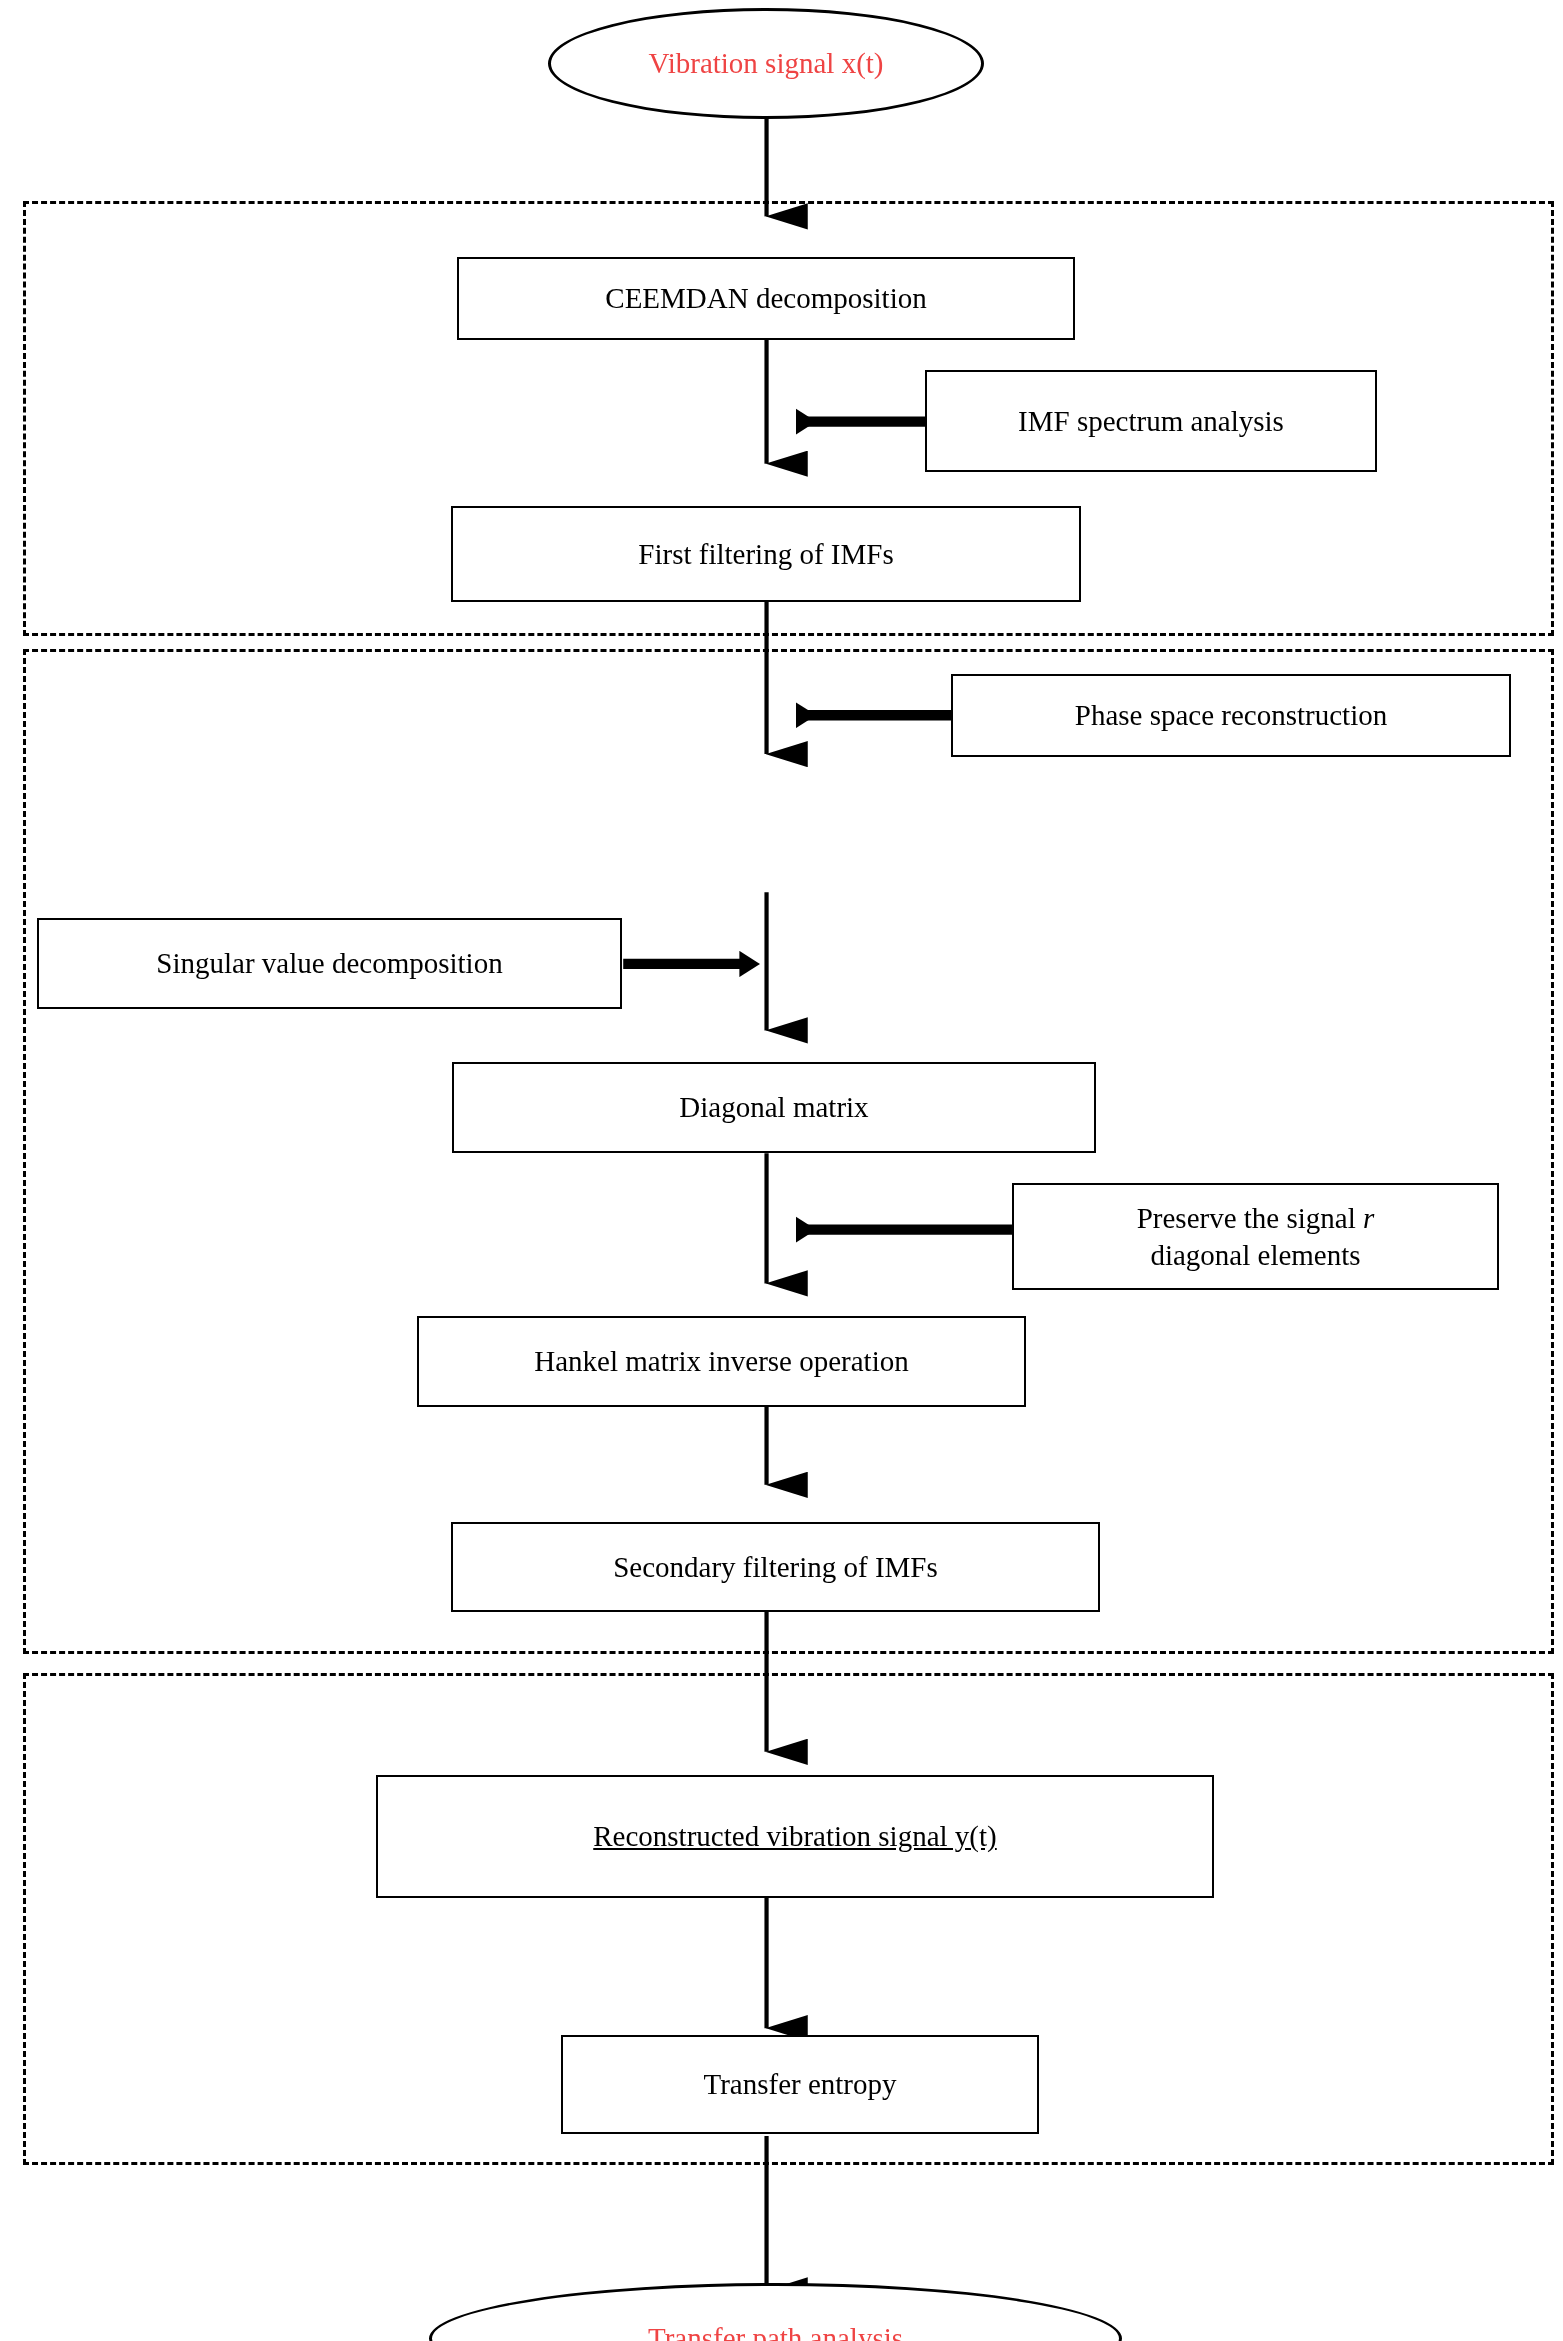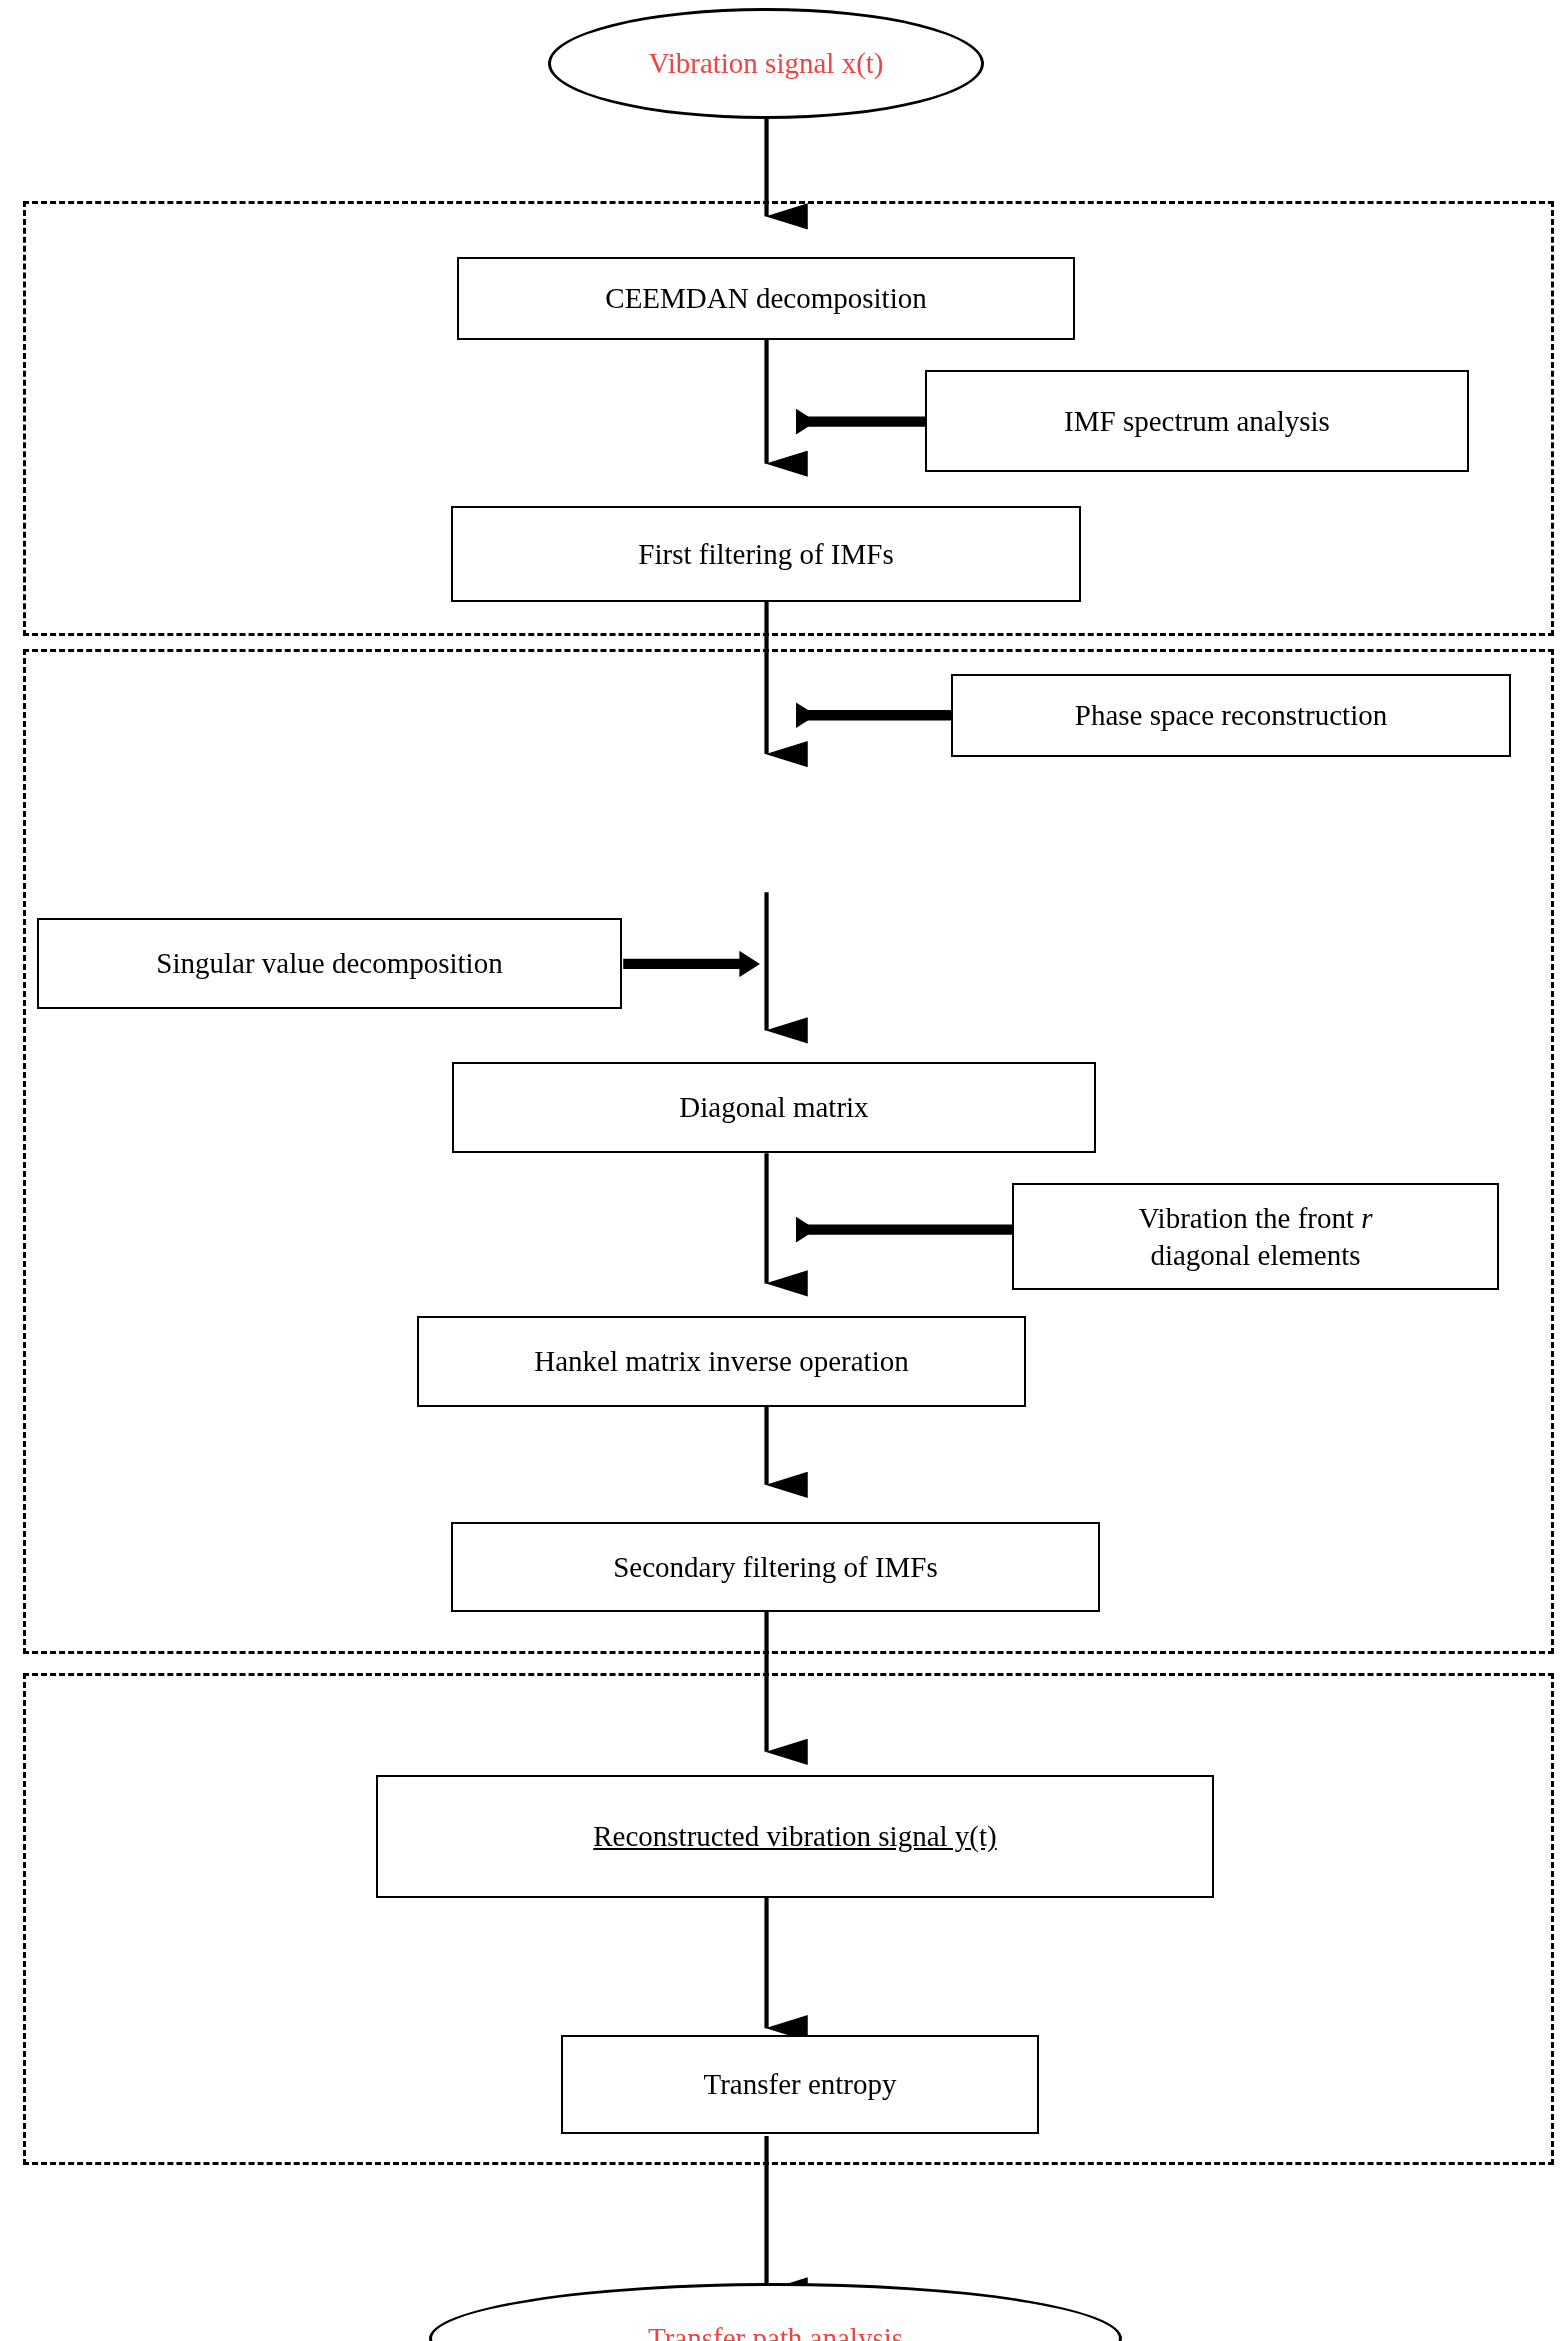--- a/index.html
+++ b/index.html
@@ -126,21 +126,21 @@
   <div class="group" style="left:22.5px; top:1673px; width:1531px; height:492px;"></div>
 
   <div class="terminator" style="left:548px; top:7.5px; width:436px; height:111px;">
     <span>Vibration signal x(t)</span>
   </div>
 
   <div class="node" style="left:457px; top:257px; width:618px; height:83px;">
     <span>CEEMDAN decomposition</span>
   </div>
 
-  <div class="node" style="left:925px; top:370px; width:544px; height:102px;">
+  <div class="node" style="left:925px; top:370px; width:452px; height:102px;">
     <span>IMF spectrum analysis</span>
   </div>
 
   <div class="node" style="left:451px; top:506px; width:630px; height:96px;">
     <span>First filtering of IMFs</span>
   </div>
 
   <div class="node" style="left:951px; top:674px; width:560px; height:83px;">
     <span>Phase space reconstruction</span>
   </div>
@@ -149,21 +149,21 @@
   <div class="node" style="left:37px; top:918px; width:585px; height:91px;">
     <span>Singular value decomposition</span>
   </div>
 
   <div class="node" style="left:452px; top:1062px; width:644px; height:91px;">
     <span>Diagonal matrix</span>
   </div>
 
   <div class="node two-line" style="left:1012px; top:1183px; width:487px; height:107px; flex-direction:column;">
     <span>
-      <span>Vibration the front</span>
+      <span>Preserve the signal</span>
       <span class="italic-r">r</span>
     </span>
     <span>diagonal elements</span>
   </div>
 
   <div class="node" style="left:417px; top:1316px; width:609px; height:91px;">
     <span>Hankel matrix inverse operation</span>
   </div>
 
   <div class="node" style="left:451px; top:1522px; width:649px; height:90px;">

